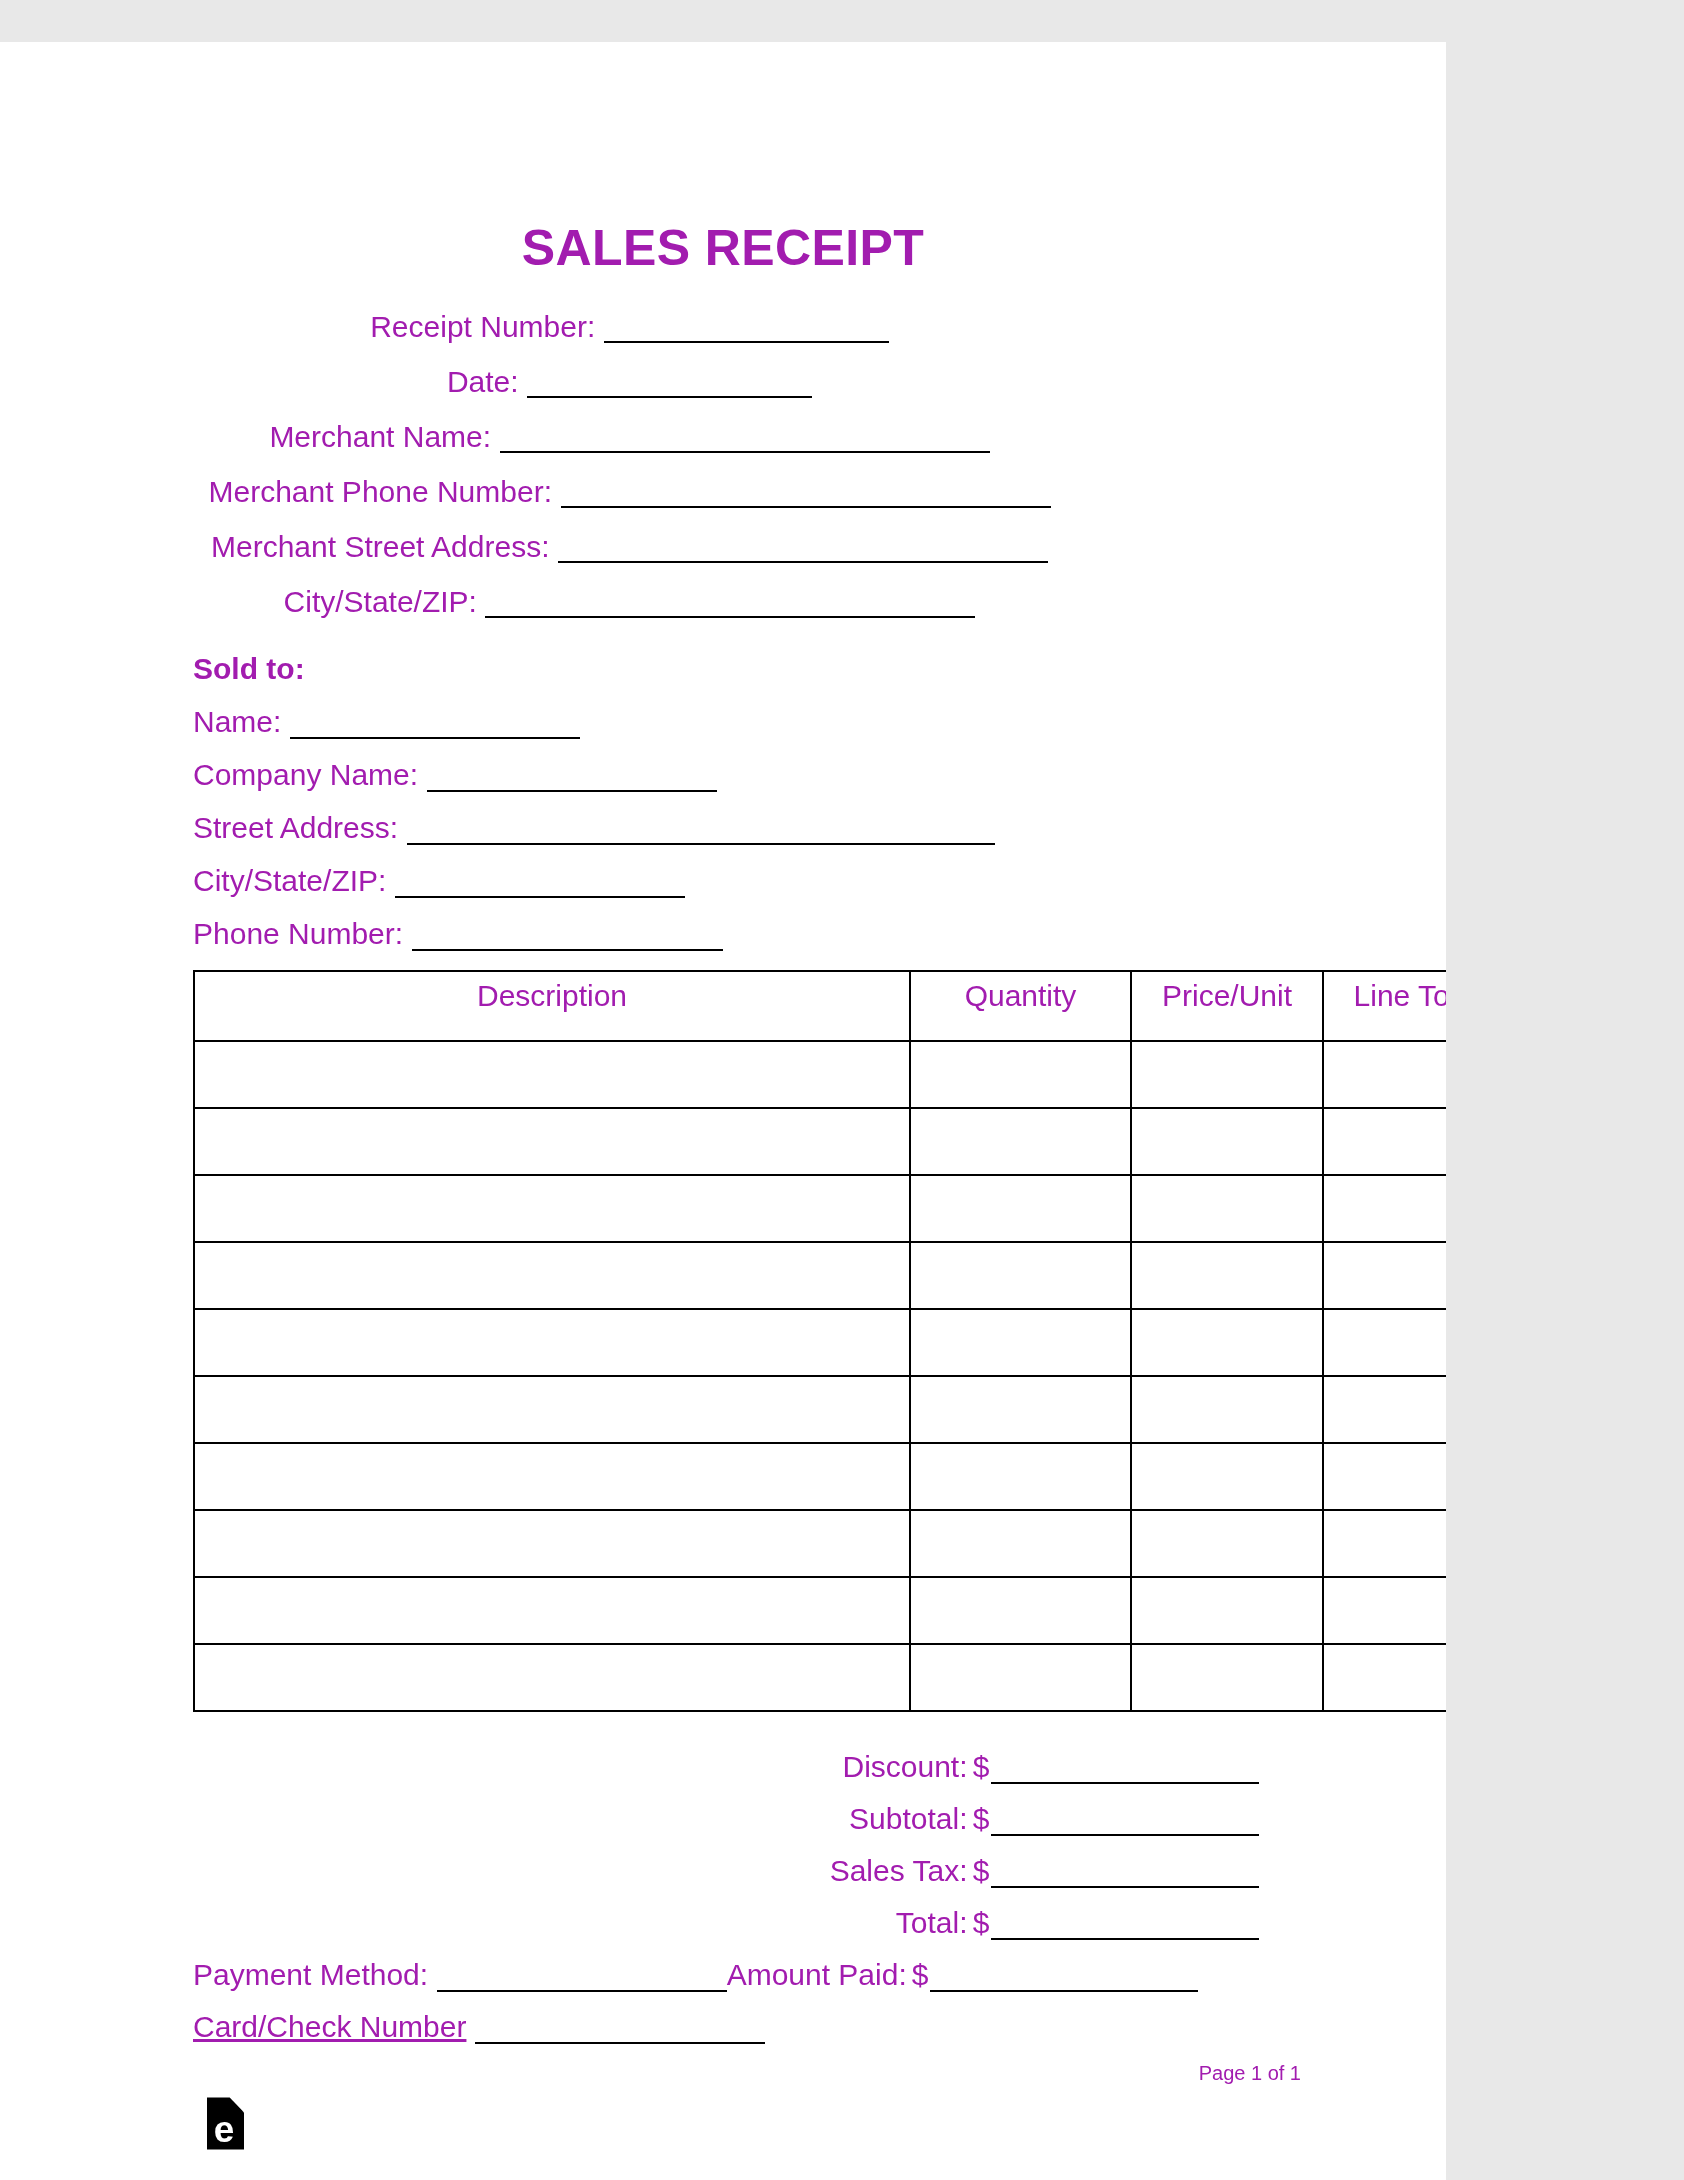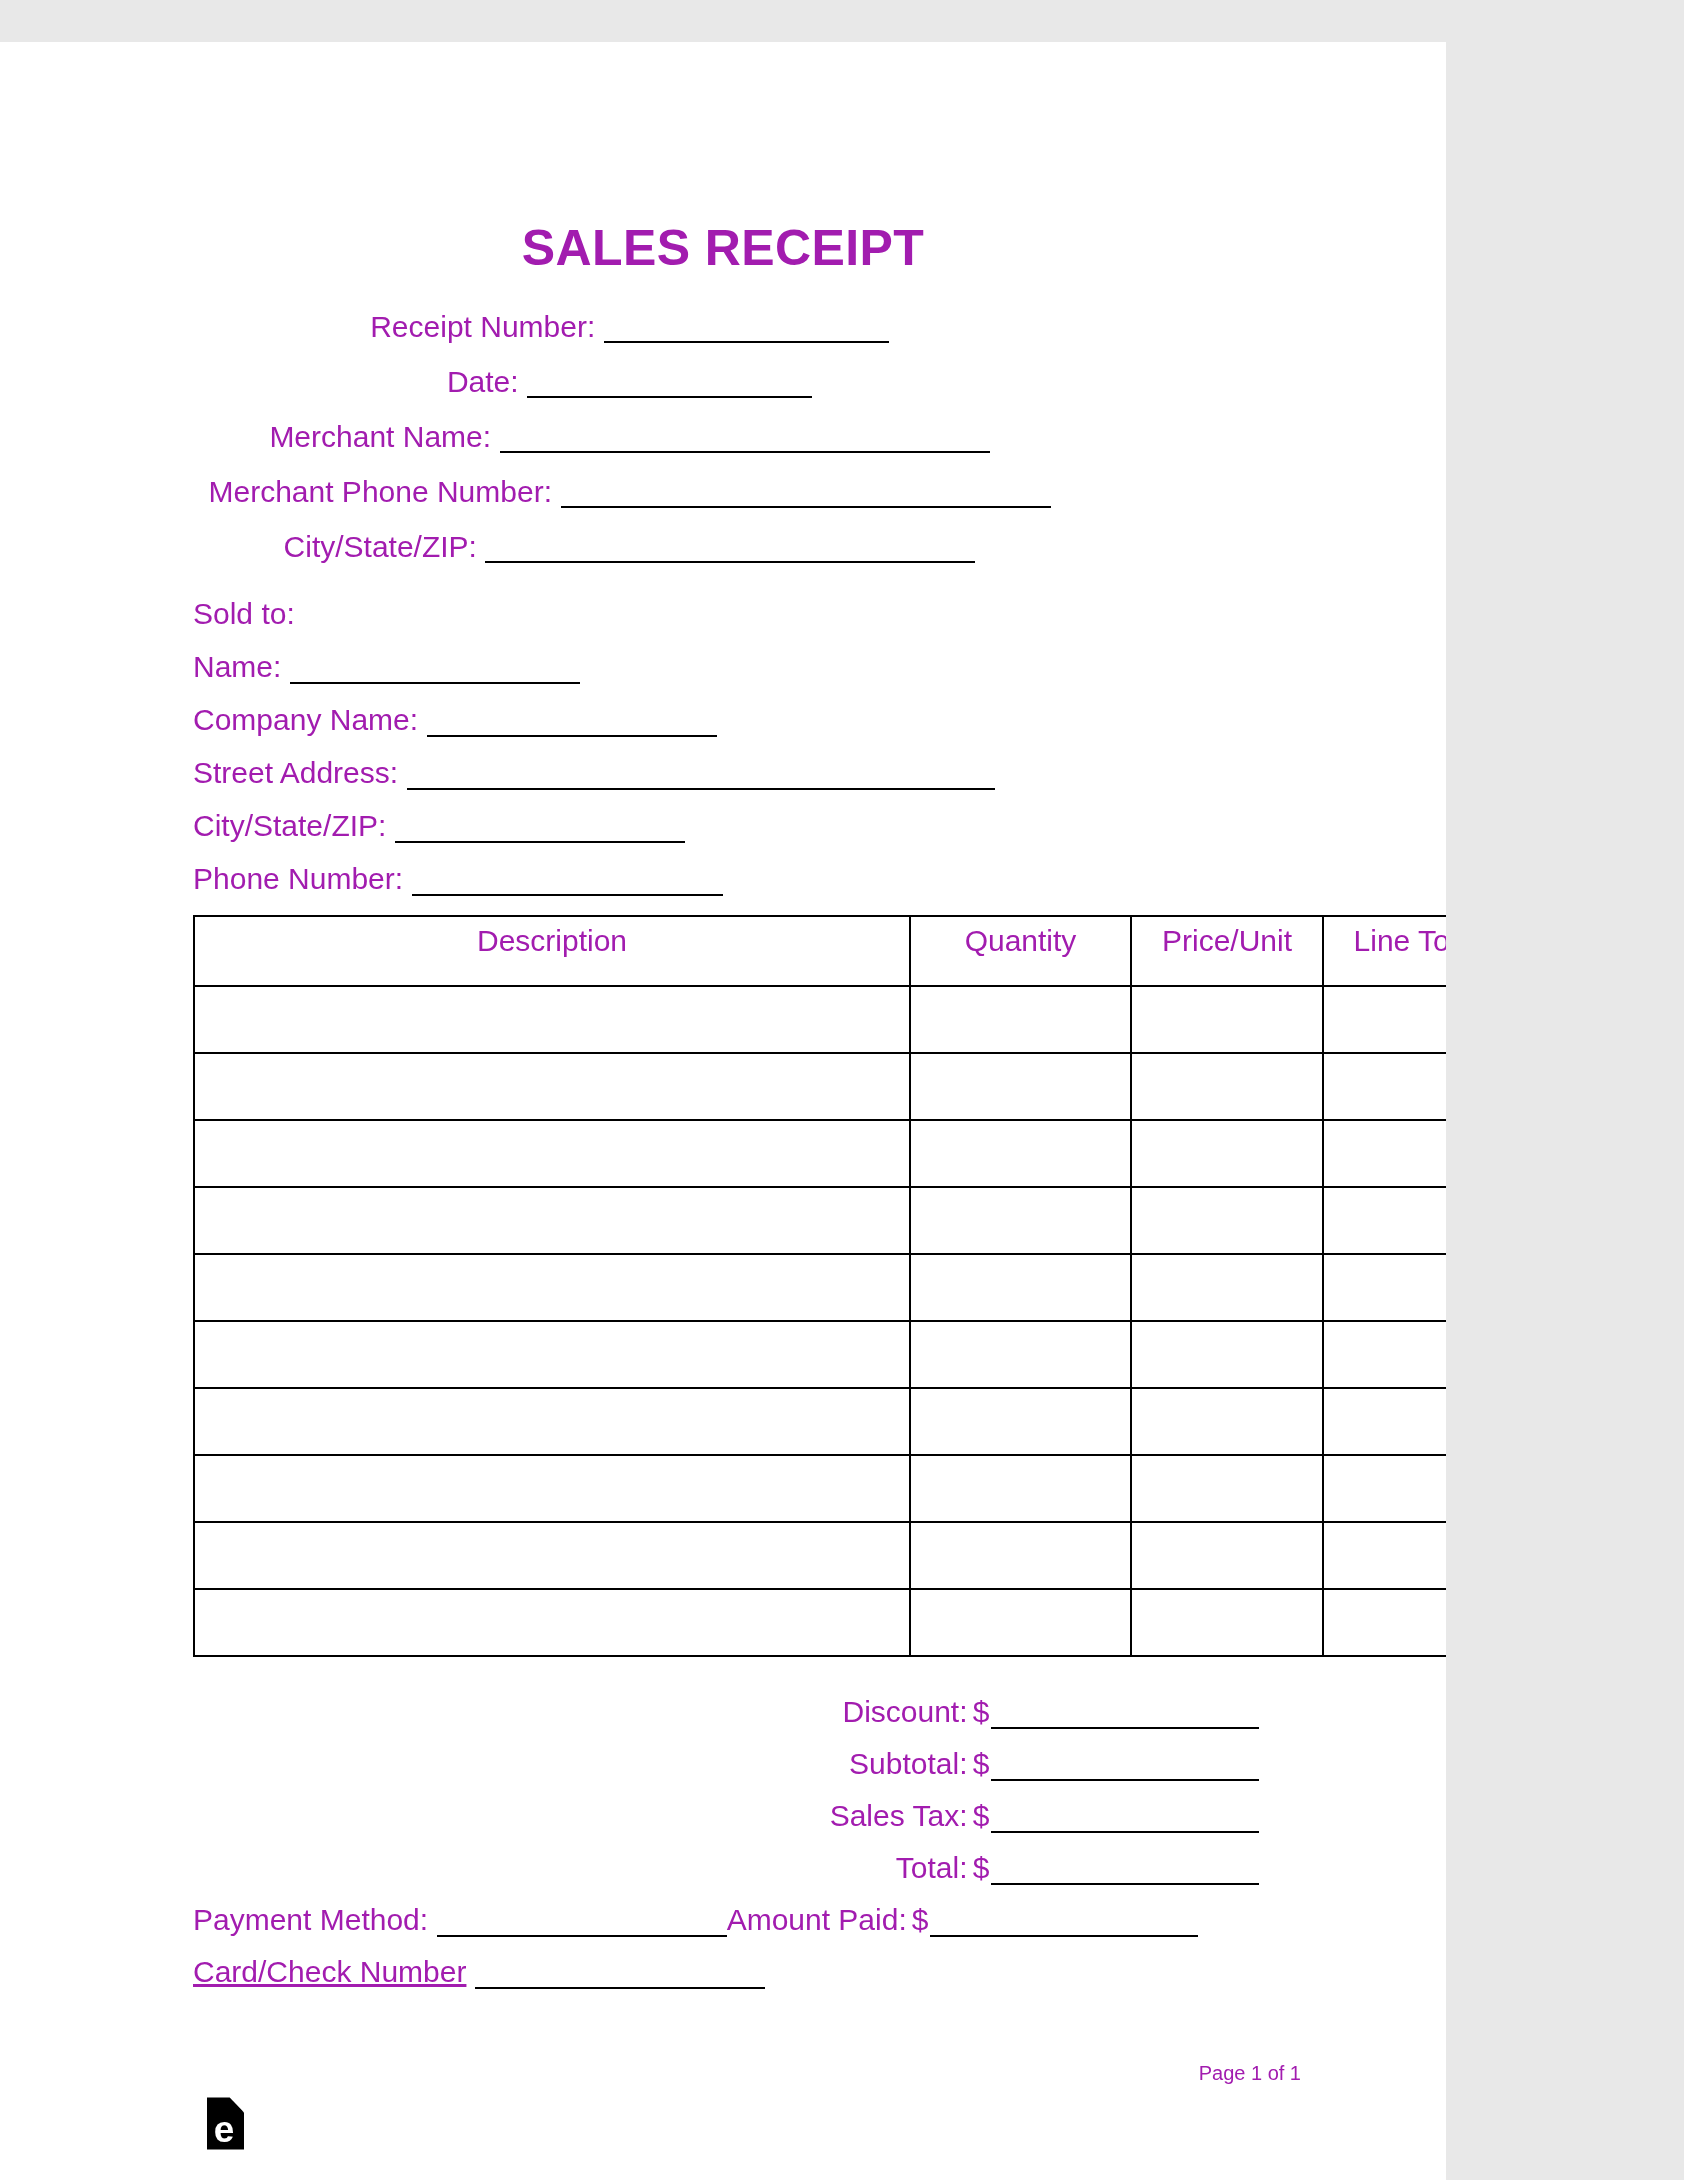--- a/index.html
+++ b/index.html
@@ -45,21 +45,21 @@
     text-align:center;
     line-height:55px;
     white-space:nowrap;
   }
   
   .sold-to{
     margin:13.6px 0 0 193px;
     line-height:53px;
     white-space:nowrap;
   }
-  .sold-heading{font-weight:normal;}
+  .sold-heading{font-weight:bold;}
   
   table.items{
     margin:10.2px 0 0 193px;
     border-collapse:collapse;
     table-layout:fixed;
     width:1318px;
   }
   table.items,
   table.items th,
   table.items td{border:2.6px solid #000;}
@@ -119,20 +119,23 @@
       <span>Receipt Number:</span><span class="fill-line w335"></span>
     </div>
     <div>
       <span>Date:</span><span class="fill-line w335"></span>
     </div>
     <div>
       <span>Merchant Name:</span><span class="fill-line w575"></span>
     </div>
     <div>
       <span>Merchant Phone Number:</span><span class="fill-line w575"></span>
+    </div>
+    <div>
+      <span>Merchant Street Address:</span><span class="fill-line w575"></span>
     </div>
     <div>
       <span>City/State/ZIP:</span><span class="fill-line w575"></span>
     </div>
   </div>
 
   <div class="sold-to">
     <div class="sold-heading">Sold to:</div>
     <div>
       <span>Name:</span><span class="fill-line w340"></span>

